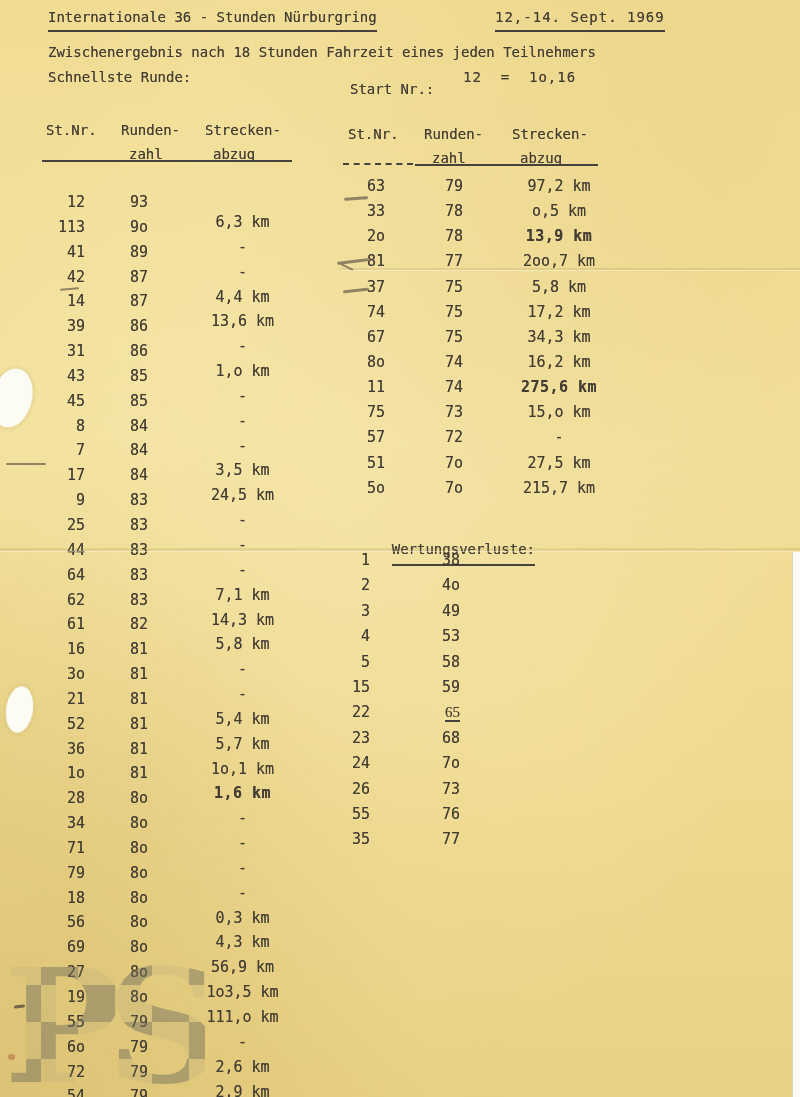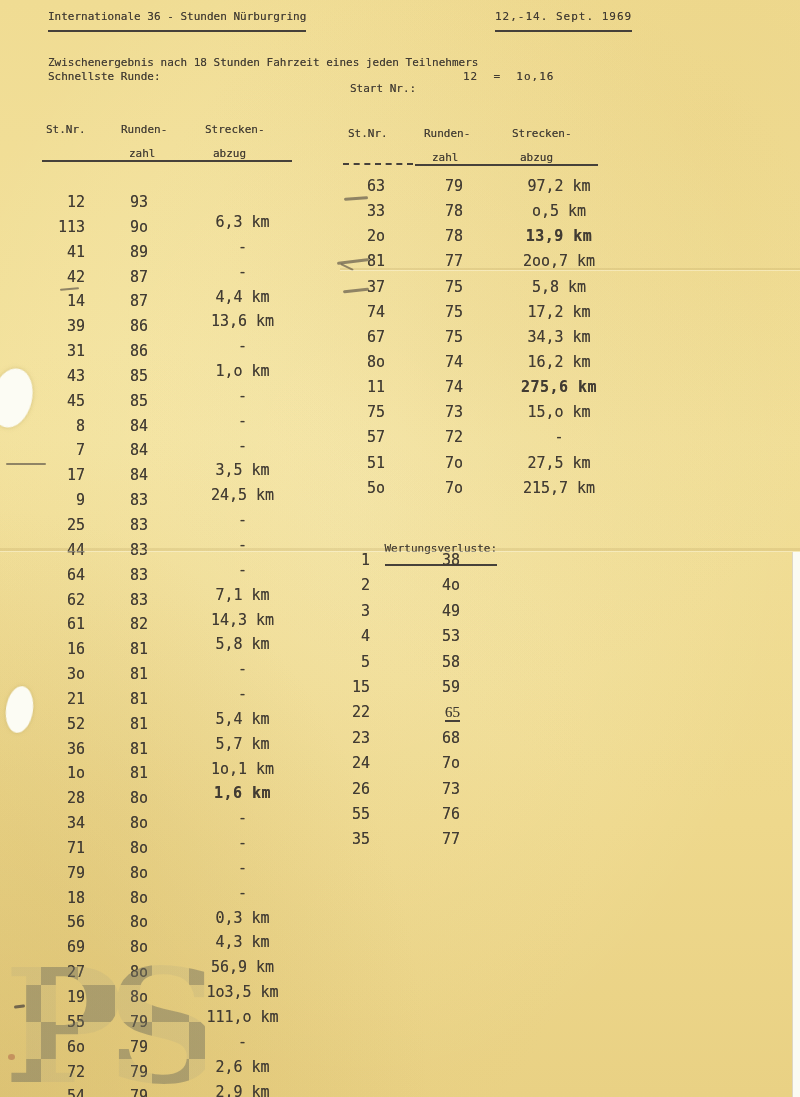--- a/index.html
+++ b/index.html
@@ -10,21 +10,21 @@
     font-family:"DejaVu Sans Mono",monospace;
     color:#423c33;
     background:
       radial-gradient(ellipse at 0% 100%, rgba(190,160,80,.28), transparent 38%),
       radial-gradient(circle at 60% 30%, rgba(220,190,110,.12), transparent 40%),
       radial-gradient(circle at 15% 75%, rgba(215,185,100,.15), transparent 45%),
       radial-gradient(ellipse at 90% 10%, rgba(225,195,110,.22), transparent 50%),
       radial-gradient(ellipse at 45% 45%, rgba(255,250,215,.28), transparent 70%),
       linear-gradient(180deg,#f0dc93 0%,#f3e29d 40%,#eed88c 75%,#e9d184 100%);
   }
-  .t{position:absolute;white-space:pre;font-size:11px;line-height:18px;
+  .t{position:absolute;white-space:pre;font-size:14px;line-height:18px;
      text-shadow:0 0 .6px rgba(66,60,51,.65);}
   .title-underline{border-bottom:2px solid #45403a;padding-bottom:4px;}
   
   .rule{position:absolute;height:2px;background:#46413a;}
   .rule-dashed{position:absolute;height:0;border-bottom:2px dashed #46413a;}
   
   .tbl{position:absolute;}
   .row{display:grid;font-size:15px;text-shadow:0 0 .6px rgba(66,60,51,.6);}
   .ltbl .row{grid-template-columns:47px 63px 132px;height:24.85px;line-height:24.85px;}
   .rtbl .row{grid-template-columns:40px 78px 150px;height:25.15px;line-height:25.15px;}
@@ -55,21 +55,21 @@
     -webkit-background-clip:text;background-clip:text;color:transparent;
   }
 </style>
 </head>
 <body>
 
 <div class="page">
 
   <div class="t title-underline" style="left:48px;top:8px;">Internationale 36 - Stunden Nürburgring</div>
   <div class="t title-underline" style="left:495px;top:8px;letter-spacing:1px;">12,-14. Sept. 1969</div>
-  <div class="t" style="left:48px;top:54px;">Zwischenergebnis nach 18 Stunden Fahrzeit eines jeden Teilnehmers</div>
+  <div class="t" style="left:48px;top:43px;">Zwischenergebnis nach 18 Stunden Fahrzeit eines jeden Teilnehmers</div>
   <div class="t" style="left:48px;top:68px;">Schnellste Runde:</div>
   <div class="t" style="left:350px;top:80px;">Start Nr.:</div>
   <div class="t" style="left:463px;top:68px;letter-spacing:1px;">12  =  1o,16</div>
 
   <div class="t" style="left:46px;top:121px;">St.Nr.</div>
   <div class="t" style="left:121px;top:121px;">Runden-</div>
   <div class="t" style="left:129px;top:145px;">zahl</div>
   <div class="t" style="left:205px;top:121px;">Strecken-</div>
   <div class="t" style="left:213px;top:145px;">abzug</div>
   <div class="rule" style="left:42px;top:160px;width:250px;"></div>

